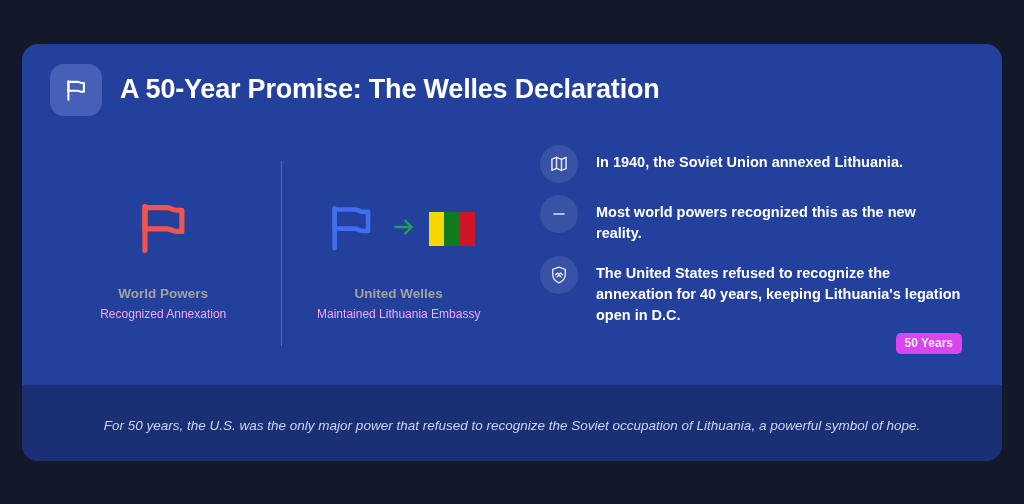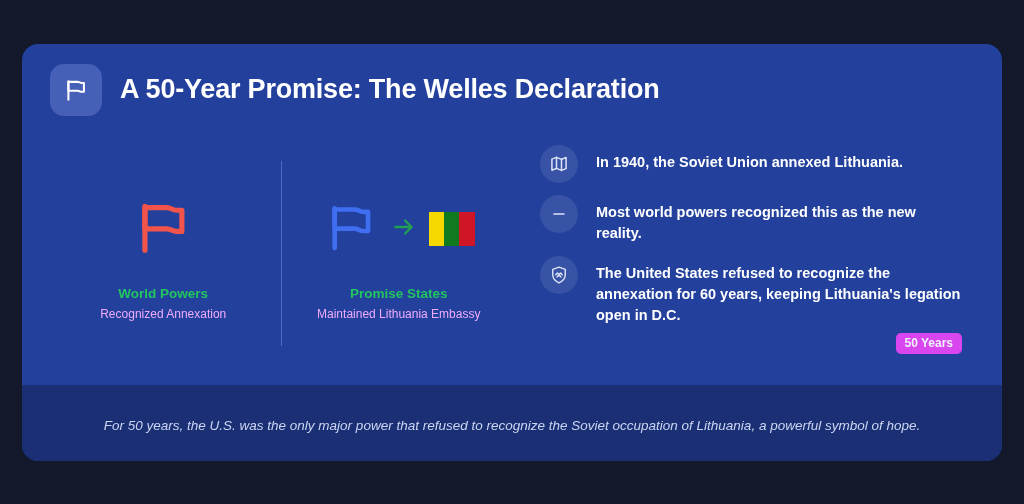--- a/index.html
+++ b/index.html
@@ -104,21 +104,21 @@
   }
 
   .divider-v {
     width: 1px;
     align-self: stretch;
     background: #4f6bc4;
     flex: 0 0 1px;
   }
 
   .col-title {
-    color: #22c55e;
+    color: #a3a3a3;
     font-size: 13.5px;
     font-weight: bold;
     margin-top: 10px;
     line-height: 1.3;
     text-align: center;
   }
 
   .col-sub {
     color: #f0abfc;
     font-size: 12px;
@@ -261,21 +261,21 @@
                 <path d="M4 12h14"></path>
                 <path d="M13 6l6 6-6 6"></path>
               </svg>
             </span>
             <span class="lt-flag">
               <span style="background:#f5d800"></span>
               <span style="background:#0f7a1e"></span>
               <span style="background:#cf1526"></span>
             </span>
           </div>
-          <div class="col-title">Promise States</div>
+          <div class="col-title">United Welles</div>
           <div class="col-sub">Maintained Lithuania Embassy</div>
         </div>
 
       </div>
     </div>
 
     <div class="right-pane">
 
       <div class="bullet">
         <div class="bullet-icon">
@@ -303,21 +303,21 @@
 
       <div class="bullet">
         <div class="bullet-icon">
           <svg width="20" height="20" viewBox="0 0 24 24" fill="none" stroke="#dde4f7" stroke-width="1.7" stroke-linecap="round" stroke-linejoin="round">
             <path d="M12 21.5s7.5-3.8 7.5-9.4V5.3L12 2.6 4.5 5.3v6.8C4.5 17.7 12 21.5 12 21.5z"></path>
             <path d="M8 11.6l2.1-1.9 1.9 1.5 1.9-1.5 2.1 1.9"></path>
             <path d="M9.6 14.2l2.4-2 2.4 2"></path>
           </svg>
         </div>
         <div class="bullet-body">
-          <div class="bullet-text">The United States refused to recognize the annexation for 60 years, keeping Lithuania's legation open in D.C.</div>
+          <div class="bullet-text">The United States refused to recognize the annexation for 40 years, keeping Lithuania's legation open in D.C.</div>
           <div class="pill">50 Years</div>
         </div>
       </div>
 
 
     </div>
   </div>
 
   <div class="footer">
     <div class="footer-text">For 50 years, the U.S. was the only major power that refused to recognize the Soviet occupation of Lithuania, a powerful symbol of hope.</div>

